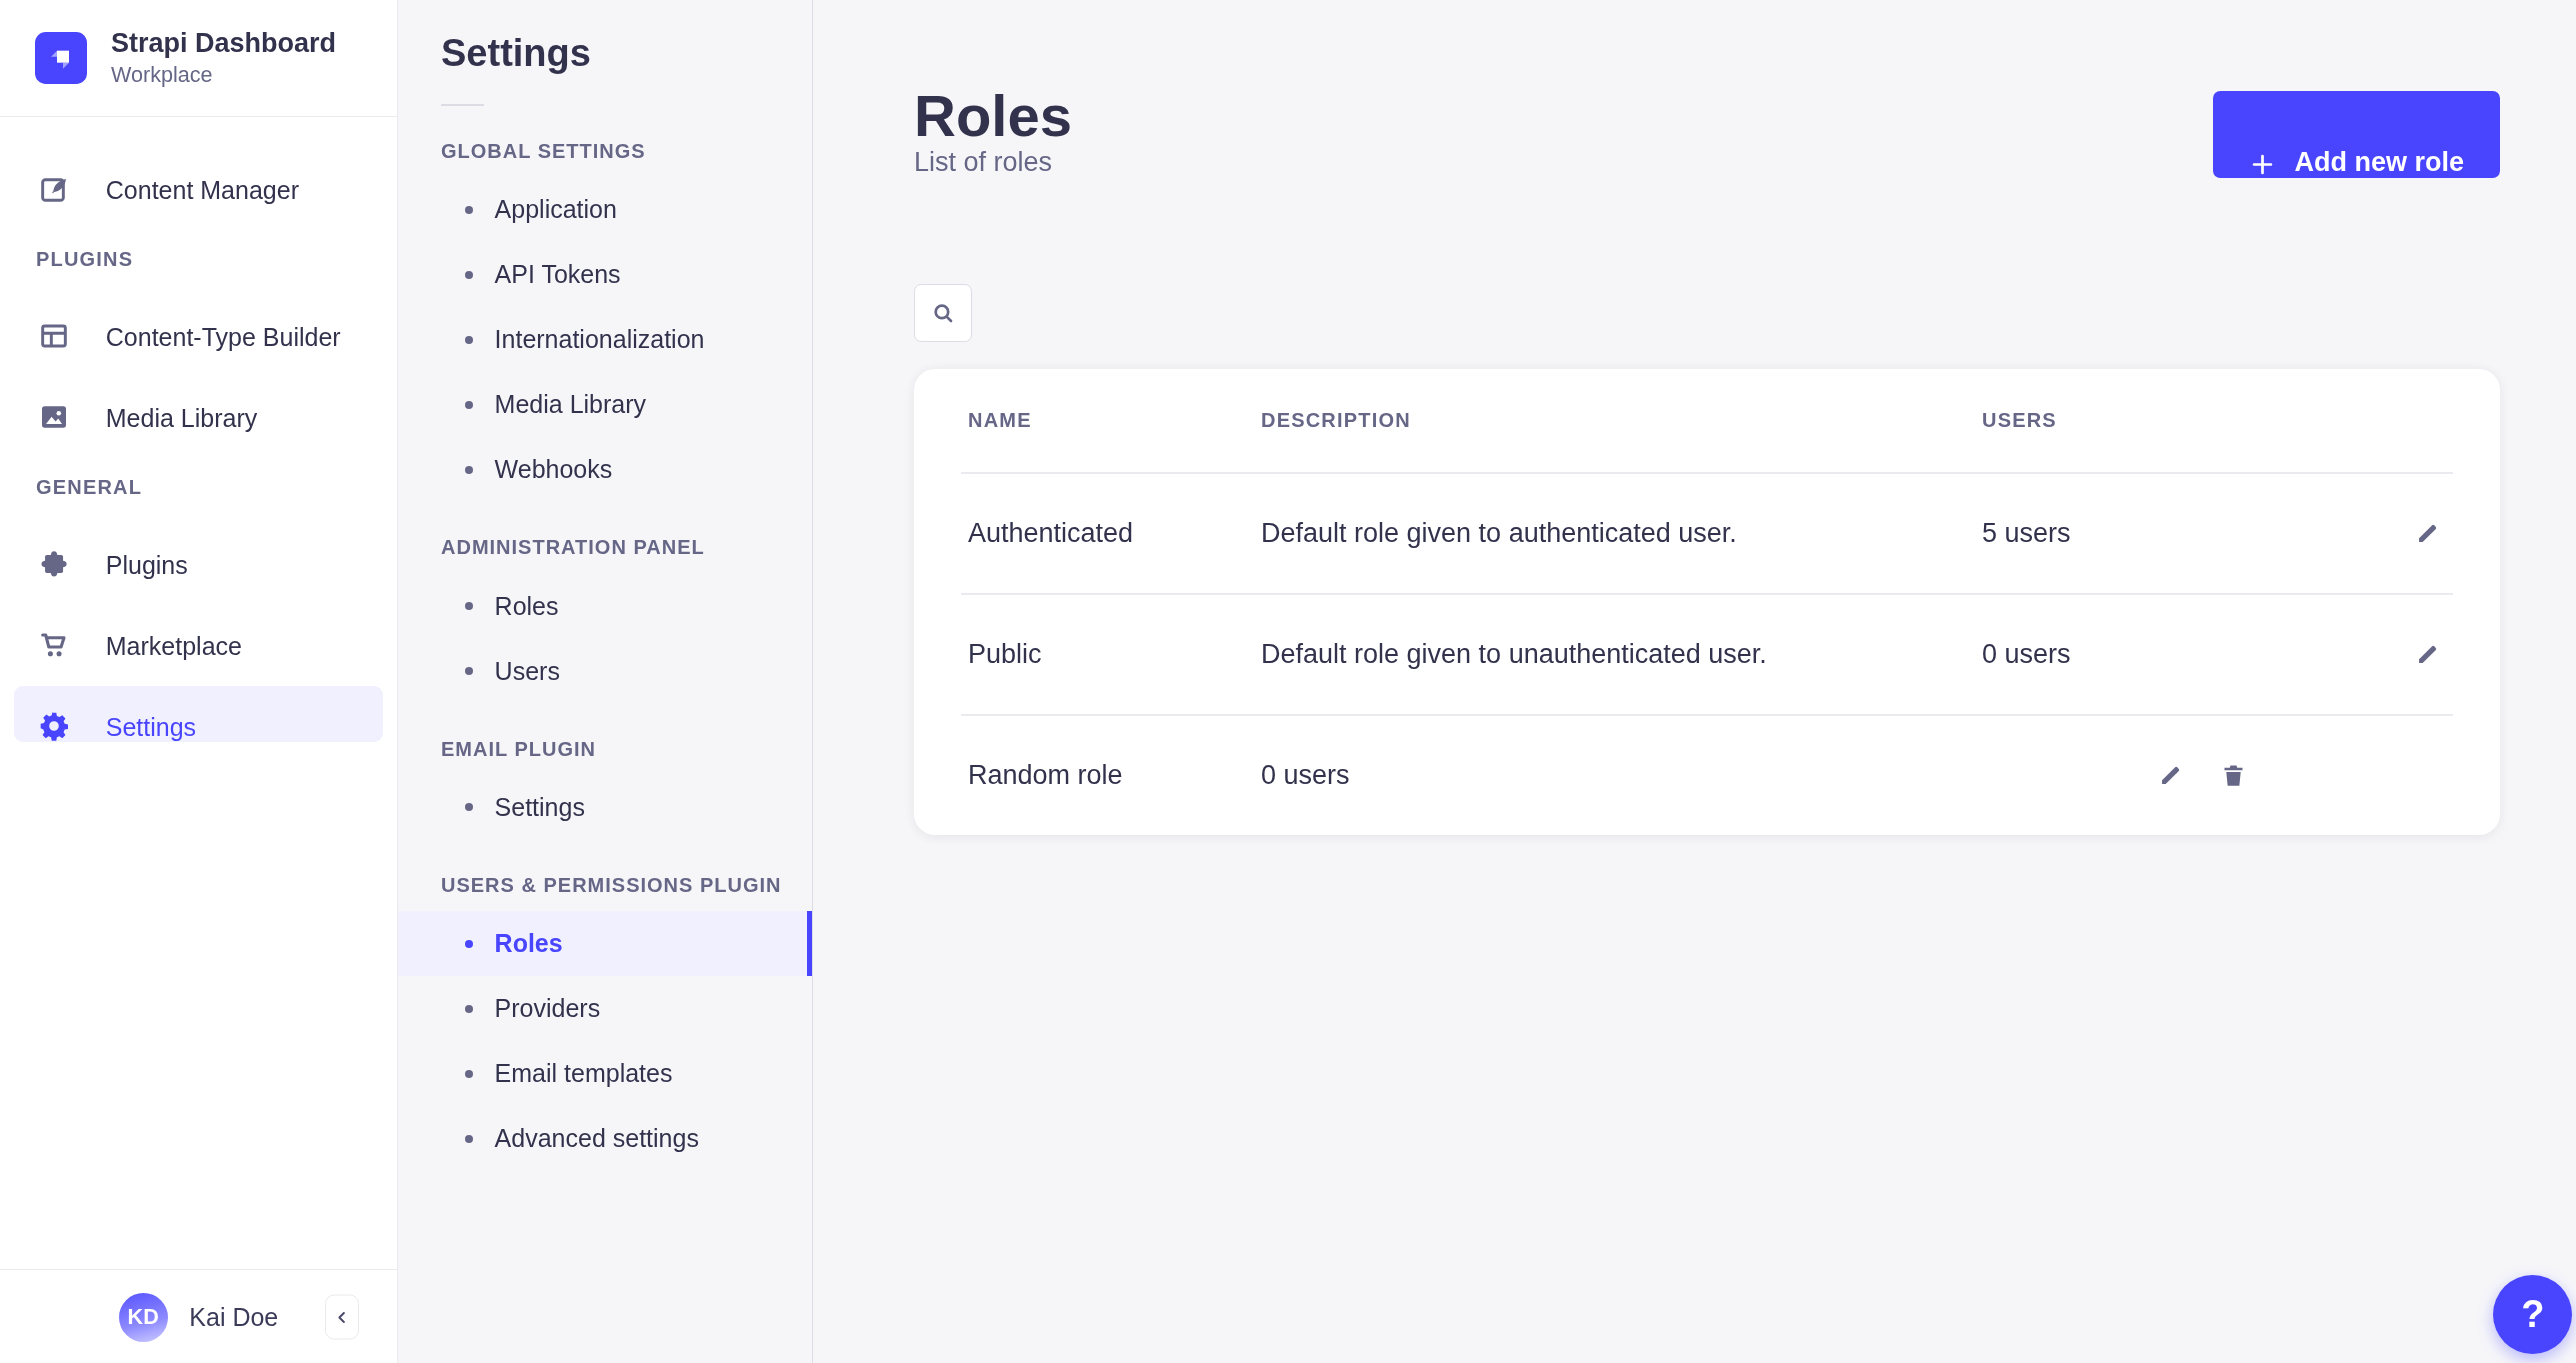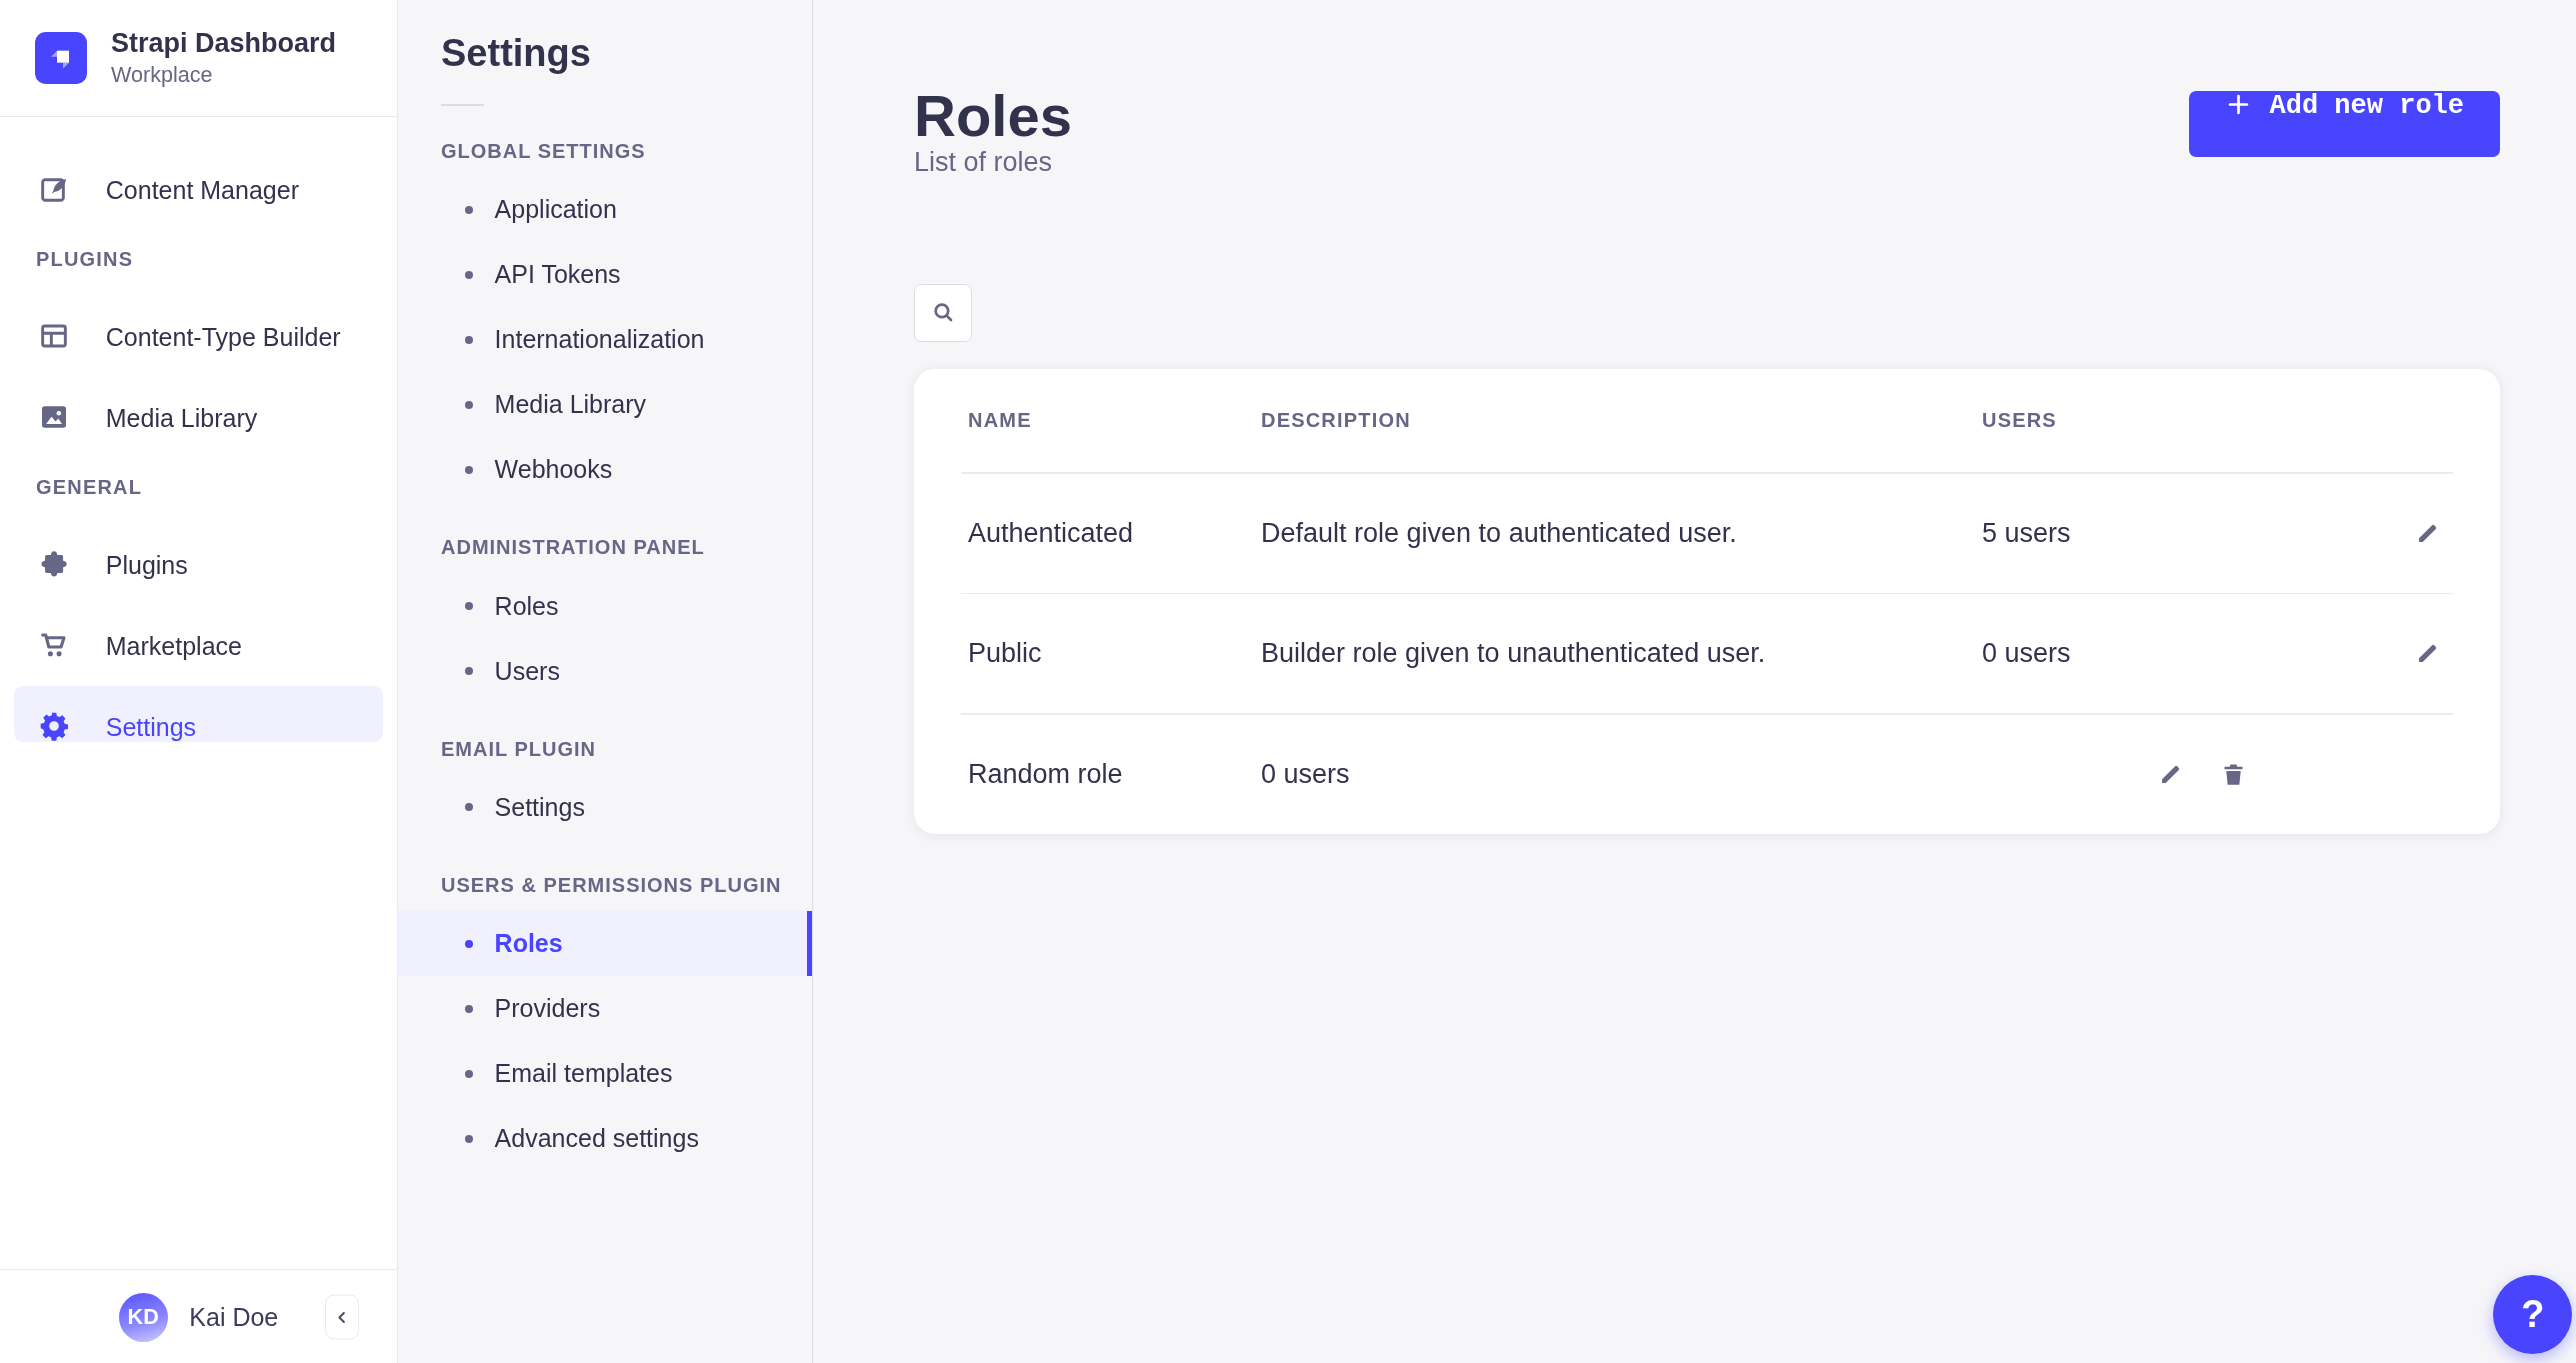--- a/index.html
+++ b/index.html
@@ -87,24 +87,24 @@
     border-right:5.4px solid #4945ff;
   }
   .subnav-item.active .bullet { background:#4945ff; }
 
   
   #main { flex:1; padding:86px 76px 0 101px; position:relative; }
   .main-header { display:flex; justify-content:space-between; align-items:flex-start; }
   .page-title { font-size:58px; font-weight:bold; color:#32324d; margin:0; line-height:1.05; }
   .page-subtitle { font-size:27px; color:#666687; margin-top:0; }
   .add-btn {
-    display:flex; align-items:flex-start; gap:18px;
+    display:flex; align-items:flex-end; gap:18px;
     background:#4945ff; color:#fff; border:none; border-radius:7.2px;
-    height:66px; padding:0 36px; font-size:27px; font-weight:bold;
-    font-family:Liberation Mono, monospace; margin-top:5.4px; cursor:pointer;
+    height:87px; padding:0 36px; font-size:27px; font-weight:bold;
+    font-family:Liberation Sans, sans-serif; margin-top:5.4px; cursor:pointer;
   }
   .search-btn {
     margin-top:106px; width:58px; height:58px;
     background:#fff; border:1.8px solid #dcdce4; border-radius:7.2px;
     display:flex; align-items:center; justify-content:center;
     color:#666687; cursor:pointer; padding:0;
   }
   .table-card {
     margin-top:27px; background:#fff; border-radius:21px;
     box-shadow:0 1.8px 10.8px rgba(33,33,52,.08);
@@ -336,21 +336,21 @@
                 <path fill="currentColor" d="M4.5 19.5v-3.2L15.9 4.9a1.6 1.6 0 0 1 2.3 0l1 1a1.6 1.6 0 0 1 0 2.3L7.7 19.5H4.5z"></path>
               </svg>
           </span>
         </button>
       </div>
     </div>
     <div class="t-divider"></div>
 
     <div class="t-row">
       <div class="t-cell">Public</div>
-      <div class="t-cell">Builder role given to unauthenticated user.</div>
+      <div class="t-cell">Default role given to unauthenticated user.</div>
       <div class="t-cell">0 users</div>
       <div class="actions">
         <button class="icon-btn">
           <span style="display:flex;">
             <svg viewBox="0 0 24 24">
                 <path fill="currentColor" d="M4.5 19.5v-3.2L15.9 4.9a1.6 1.6 0 0 1 2.3 0l1 1a1.6 1.6 0 0 1 0 2.3L7.7 19.5H4.5z"></path>
               </svg>
           </span>
         </button>
       </div>

